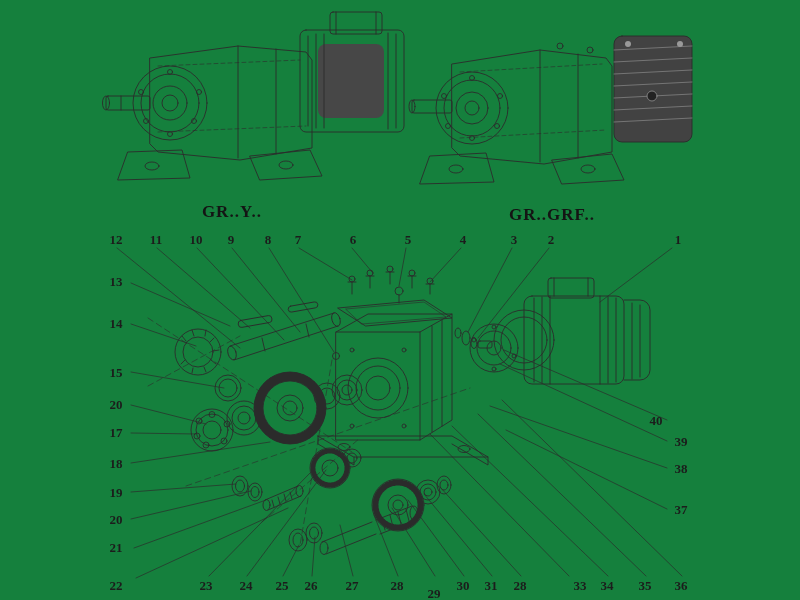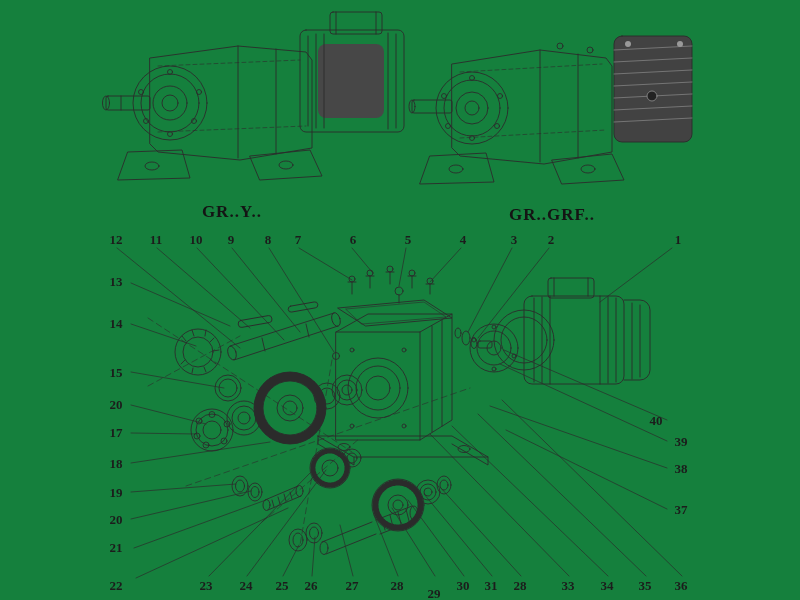--- a/index.html
+++ b/index.html
@@ -410,21 +410,21 @@
   <div class="callout" style="left:206px;top:585px">23</div>
   <div class="callout" style="left:246px;top:585px">24</div>
   <div class="callout" style="left:282px;top:585px">25</div>
   <div class="callout" style="left:311px;top:585px">26</div>
   <div class="callout" style="left:352px;top:585px">27</div>
   <div class="callout" style="left:397px;top:585px">28</div>
   <div class="callout" style="left:434px;top:593px">29</div>
   <div class="callout" style="left:463px;top:585px">30</div>
   <div class="callout" style="left:491px;top:585px">31</div>
   <div class="callout" style="left:520px;top:585px">28</div>
-  <div class="callout" style="left:568px;top:585px">33</div>
+  <div class="callout" style="left:580px;top:585px">33</div>
   <div class="callout" style="left:607px;top:585px">34</div>
   <div class="callout" style="left:645px;top:585px">35</div>
   <div class="callout" style="left:681px;top:585px">36</div>
 
   <div class="callout" style="left:656px;top:420px">40</div>
   <div class="callout" style="left:681px;top:441px">39</div>
   <div class="callout" style="left:681px;top:468px">38</div>
   <div class="callout" style="left:681px;top:509px">37</div>
 
 </div>

